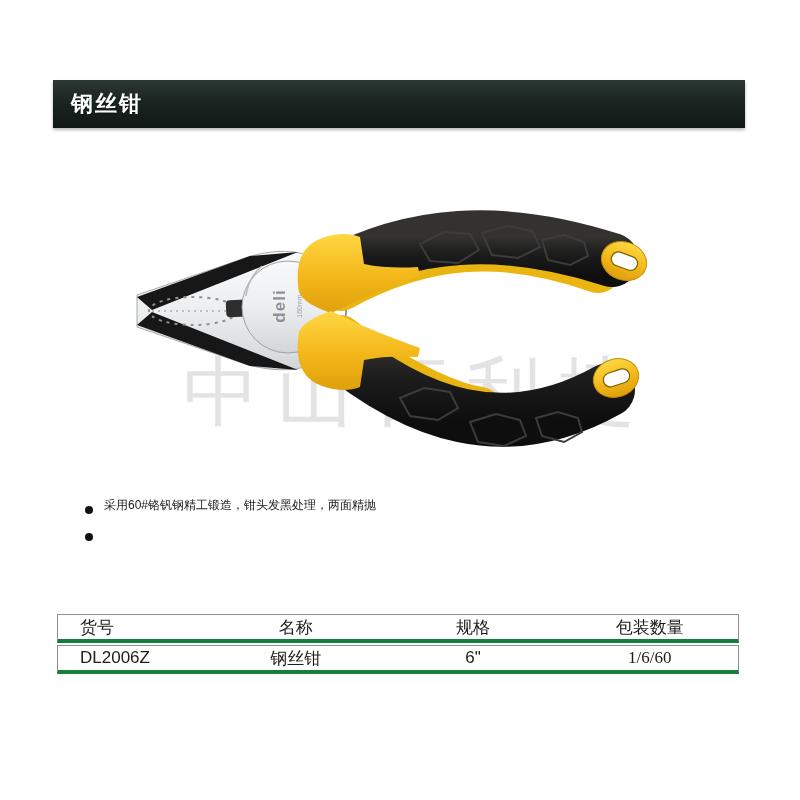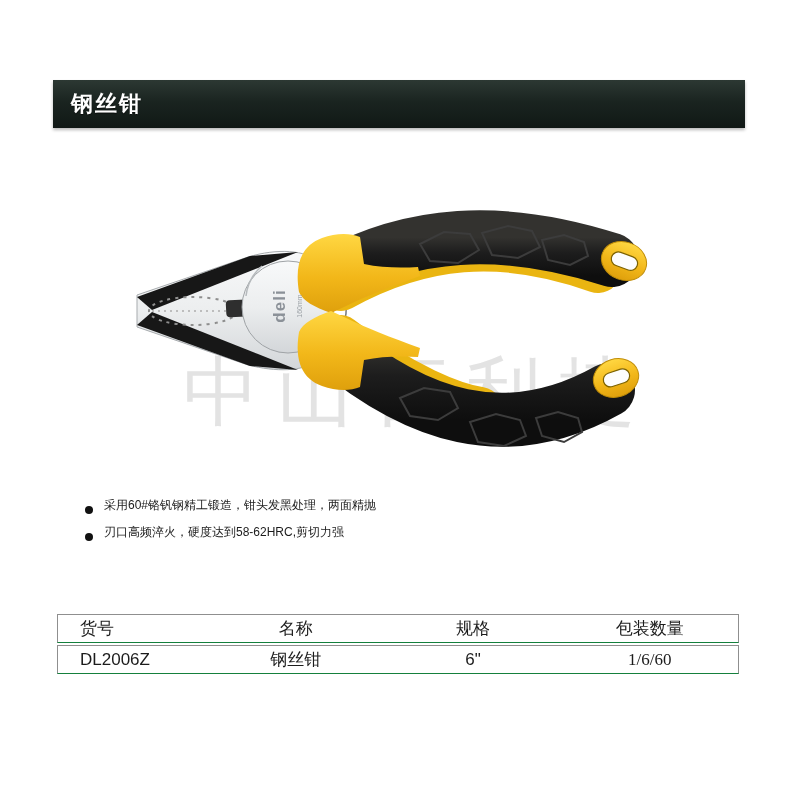--- a/index.html
+++ b/index.html
@@ -33,21 +33,21 @@
                   background:#111; margin:7px 11px 0 0; }
 
   
   .spec-table{
     position:absolute; left:57px; top:612px; width:682px; z-index:3;
     border-collapse:separate; border-spacing:0 2px;
     font-size:17px; color:#1c1c1c;
   }
   .spec-table th,.spec-table td{
     height:29px; background:#ffffff; font-weight:normal; text-align:center;
-    border-top:1px solid #8f8f8f; border-bottom:1px solid #15803d; padding:0;
+    border-top:1px solid #8f8f8f; border-bottom:4px solid #15803d; padding:0;
   }
   .spec-table th:first-child,.spec-table td:first-child{
     border-left:1px solid #8f8f8f; text-align:left; padding-left:22px; width:22%;
   }
   .spec-table th:last-child,.spec-table td:last-child{ border-right:1px solid #8f8f8f;font-family:Liberation Serif, serif; }
   .spec-table col.c2{ width:26%; } .spec-table col.c3{ width:26%; } .spec-table col.c4{ width:26%; }
 </style>
 </head>
 <body>
 
@@ -113,21 +113,20 @@
   <text x="299" y="309" transform="rotate(-90 299 306)" text-anchor="middle" font-size="7" fill="#9aa0a5">160mm</text>
 </svg>
 
 <ul class="features">
   <li>
     <span class="dot"></span>
     <span>采用60#铬钒钢精工锻造，钳头发黑处理，两面精抛</span>
   </li>
   <li>
     <span class="dot"></span>
-    <span>刃口高频淬火，硬度达到58-62HRC,剪切力强</span>
   </li>
 </ul>
 
 <table class="spec-table">
   <colgroup>
       <col class="c1">
       <col class="c2">
       <col class="c3">
       <col class="c4">
     </colgroup>

